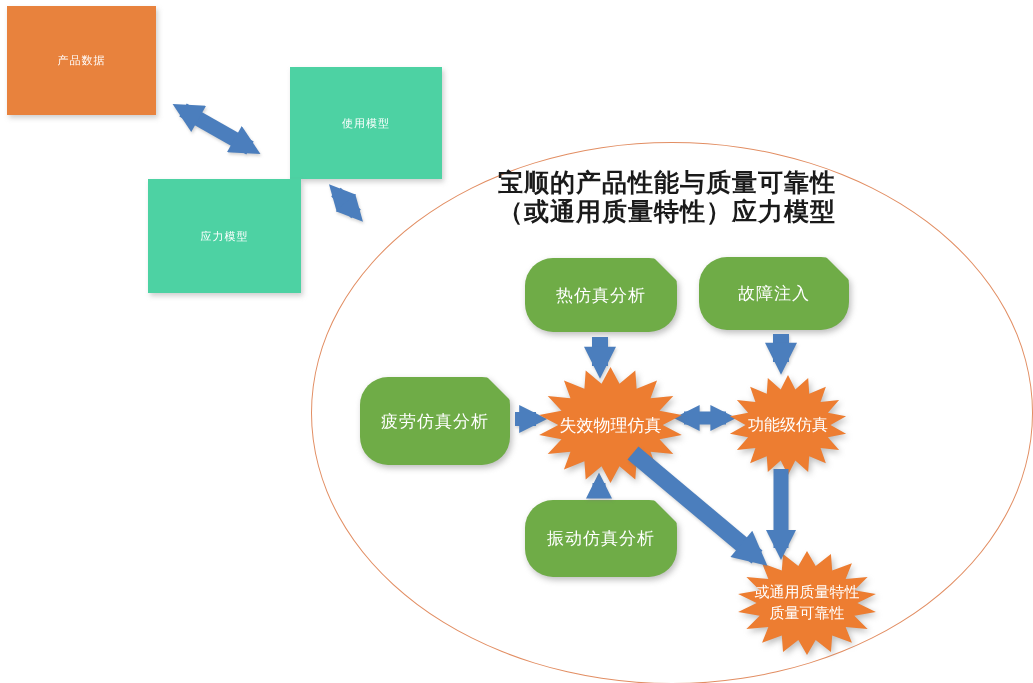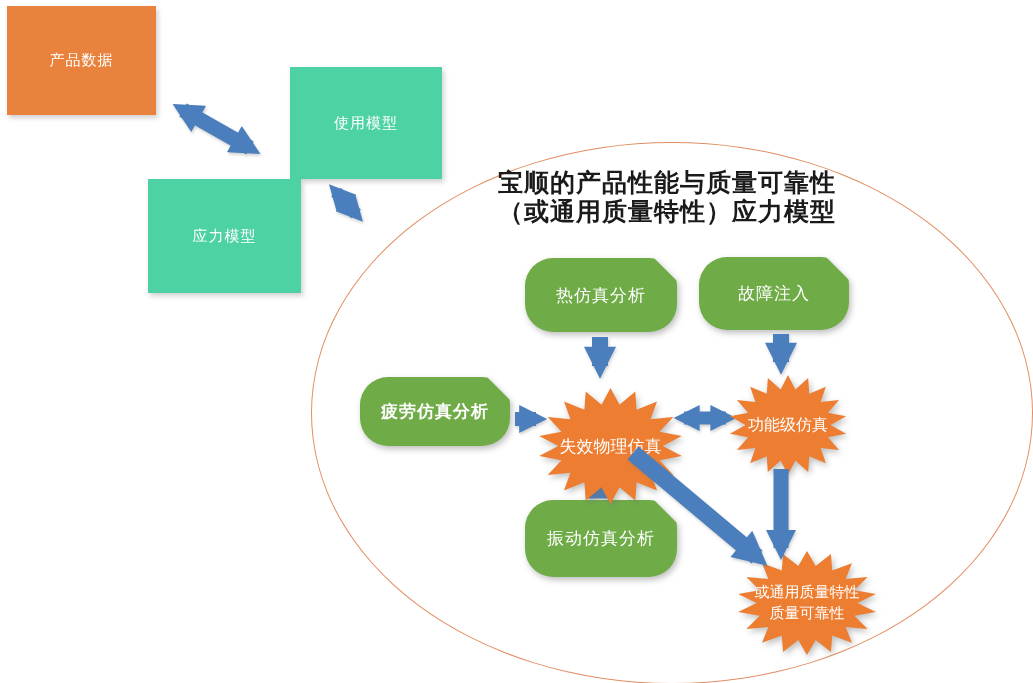--- a/index.html
+++ b/index.html
@@ -3,21 +3,21 @@
 <meta charset="utf-8">
 <style>
   html,body { margin:0; padding:0; background:#fff; }
   #canvas {
     position:relative; width:1033px; height:683px; overflow:hidden;
     background:#ffffff;
     font-family:"DejaVu Sans","Liberation Sans",sans-serif;
   }
   .box {
     position:absolute; display:flex; align-items:center; justify-content:center;
-    color:var(--shape-text); font-size:15px; letter-spacing:1px; white-space:nowrap;
+    color:var(--shape-text); font-size:11px; letter-spacing:1px; white-space:nowrap;
     box-shadow:2px 3px 5px rgba(150,150,150,0.45);
   }
   .box-orange { background:var(--box-orange); }
   .box-teal   { background:var(--box-teal); }
   .shadow-wrap { position:absolute; filter:drop-shadow(2px 3px 3px rgba(110,110,110,0.45)); }
   .snip {
     width:100%; height:100%; background:var(--box-green);
     clip-path:polygon(0 0, calc(100% - 23px) 0, 100% 23px, 100% 100%, 0 100%);
     display:flex; align-items:center; justify-content:center;
     color:var(--shape-text); font-size:17px; letter-spacing:1px; white-space:nowrap;border-radius:28px;
@@ -72,21 +72,21 @@
   <div class="shadow-wrap z2" style="left:525px; top:258px; width:152px; height:74px;">
     <div class="snip">
         <span>热仿真分析</span>
       </div>
   </div>
   <div class="shadow-wrap z2" style="left:699px; top:257px; width:150px; height:73px;">
     <div class="snip">
         <span>故障注入</span>
       </div>
   </div>
-  <div class="shadow-wrap z2" style="left:360px; top:377px; width:150px; height:69px;font-weight:bold;">
+  <div class="shadow-wrap z2" style="left:360px; top:377px; width:150px; height:88px;">
     <div class="snip">
         <span>疲劳仿真分析</span>
       </div>
   </div>
   <div class="shadow-wrap z2" style="left:525px; top:500px; width:152px; height:77px;">
     <div class="snip">
         <span>振动仿真分析</span>
       </div>
   </div>
 
@@ -98,21 +98,21 @@
     </defs>
     <line x1="183" y1="110" x2="250" y2="148" style="stroke:var(--arrow-blue);stroke-width:15" marker-start="url(#ah1)" marker-end="url(#ah1)"></line>
     <line x1="336" y1="192" x2="356" y2="214" style="stroke:var(--arrow-blue);stroke-width:13" marker-start="url(#ah1)" marker-end="url(#ah1)"></line>
     <line x1="600" y1="337" x2="600" y2="366" style="stroke:var(--arrow-blue);stroke-width:16" marker-end="url(#ah1)"></line>
     <line x1="781" y1="334" x2="781" y2="362" style="stroke:var(--arrow-blue);stroke-width:16" marker-end="url(#ah1)"></line>
     <line x1="515" y1="419" x2="536" y2="419" style="stroke:var(--arrow-blue);stroke-width:14" marker-end="url(#ah1)"></line>
     <line x1="684" y1="418" x2="726" y2="418" style="stroke:var(--arrow-blue);stroke-width:13" marker-start="url(#ah1)" marker-end="url(#ah1)"></line>
     <line x1="599" y1="497" x2="599" y2="483" style="stroke:var(--arrow-blue);stroke-width:13" marker-end="url(#ah1)"></line>
   </svg>
 
-  <div class="shadow-wrap z4" style="left:538px; top:388px; width:145px; height:116px;">
+  <div class="shadow-wrap z4" style="left:538px; top:367px; width:145px; height:116px;">
     <div class="star" style="font-size:17px;">
       <span>失效物理仿真</span>
     </div>
   </div>
   <div class="shadow-wrap z4" style="left:729px; top:375px; width:118px; height:100px;">
     <div class="star" style="font-size:16px;">
       <span>功能级仿真</span>
     </div>
   </div>
   <div class="shadow-wrap z4" style="left:737px; top:551px; width:140px; height:104px;">

